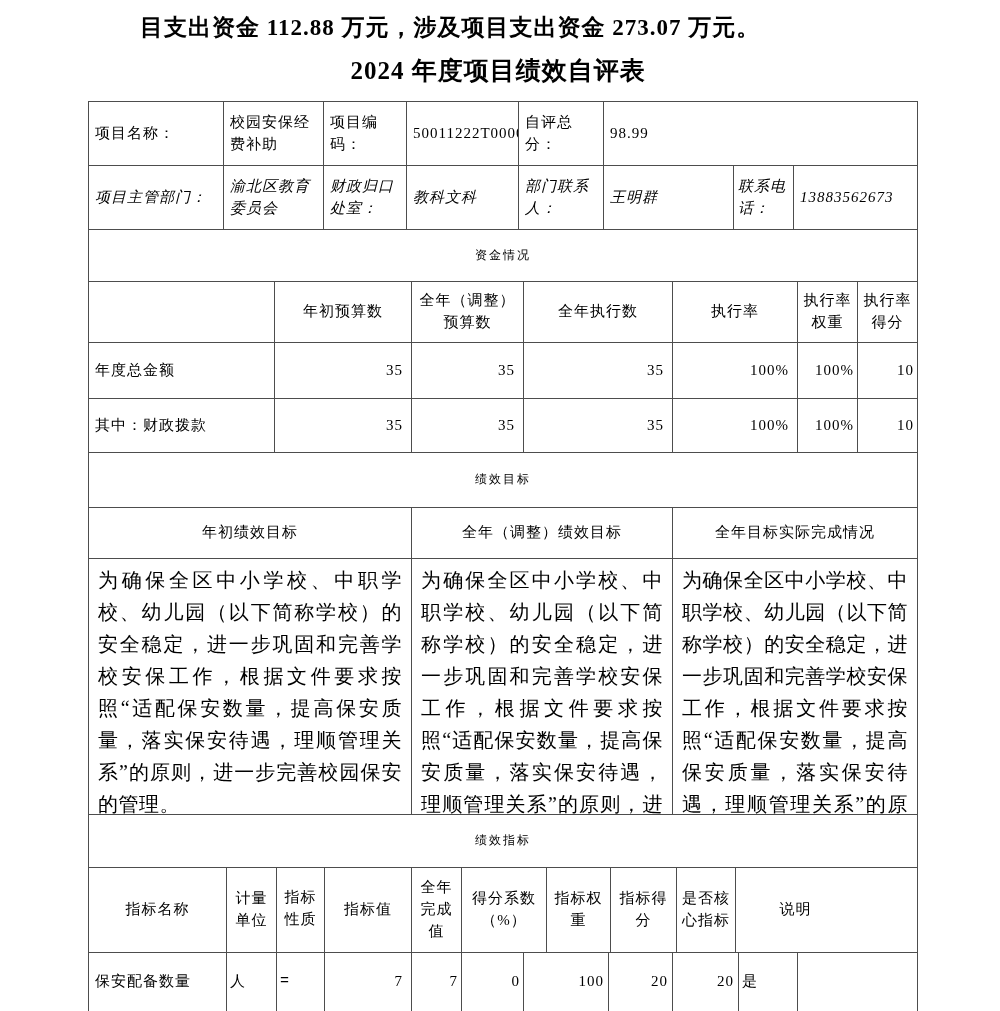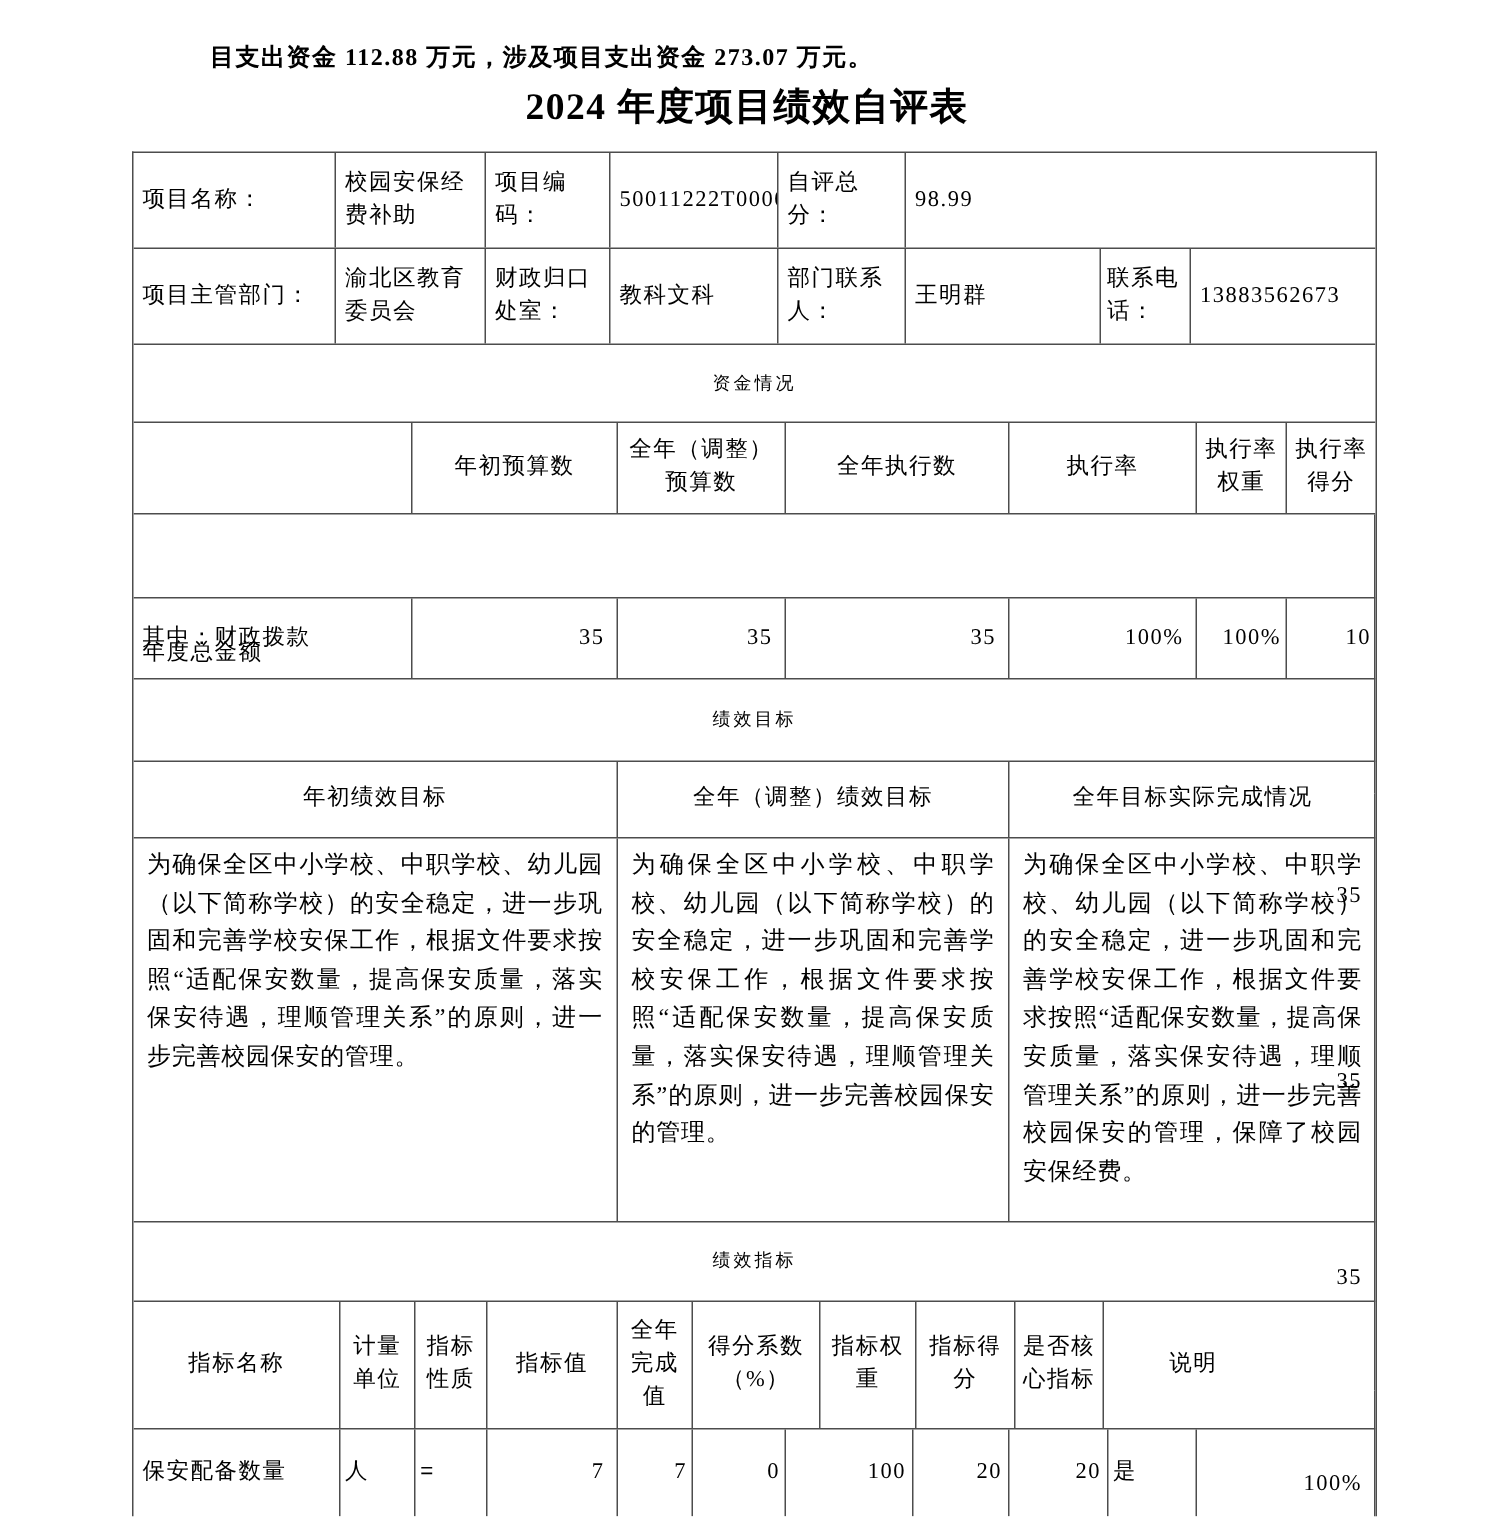--- a/index.html
+++ b/index.html
@@ -10,22 +10,22 @@
   *{margin:0;padding:0;box-sizing:border-box;}
   html,body{background:#ffffff;}
   body{
     width:1000px;height:1011px;
     position:relative;overflow:hidden;
     font-family:"Liberation Serif","DejaVu Serif",serif;
     color:var(--ink);
     background:var(--paper);
   }
   .intro{
-    position:absolute;left:140px;top:28px;
-    font-size:16px;font-weight:600;letter-spacing:1px;
+    position:absolute;left:140px;top:12px;
+    font-size:23px;font-weight:600;letter-spacing:1px;
     white-space:nowrap;
   }
   .doc-title{
     position:absolute;left:0;top:54px;width:996px;
     text-align:center;font-size:25px;font-weight:700;letter-spacing:1px;
   }
   .report{
     position:absolute;left:88px;top:101px;width:830px;height:910px;
     border:1px solid var(--bd);border-bottom:none;
     overflow:hidden;
@@ -38,29 +38,29 @@
     display:flex;align-items:center;
     padding:2px 6px;overflow:hidden;
   }
   .cell:last-child{border-right:none;}
   .hc{justify-content:center;text-align:center;}
   .nr{justify-content:flex-end;text-align:right;padding-right:8px;}
   .sec{font-size:12px;letter-spacing:2px;}
   .para{
     display:block;
     padding:5px 9px;
-    font-size:16px;letter-spacing:0.5px;line-height:1.6;
+    font-size:20px;letter-spacing:0.5px;line-height:1.6;
     text-align:justify;
   }
   
   .h-info1{height:64px;}
-  .h-info2{height:64px;}
+  .h-info2{height:64px;font-style:italic;}
   .h-sec1{height:52px;}
   .h-fhead{height:61px;}
-  .h-frow1{height:56px;flex-direction:column;}
+  .h-frow1{height:56px;}
   .h-frow2{height:54px;}
   .h-sec2{height:55px;}
   .h-thead{height:51px;}
   .h-tbody{height:256px;}
   .h-sec3{height:53px;}
   .h-ihead{height:85px;}
   .h-irow{height:58px;}
   
   .w-i1{flex:0 0 135px;}
   .w-i2{flex:0 0 100px;}

